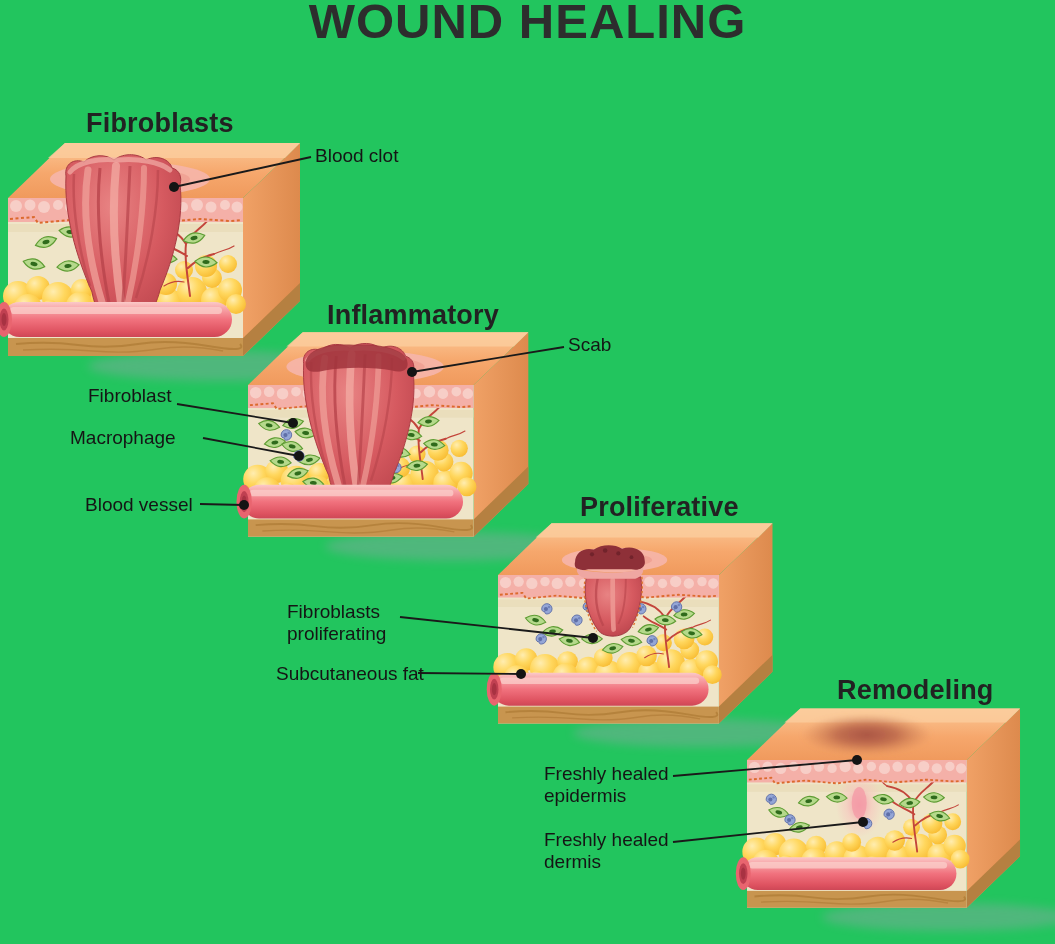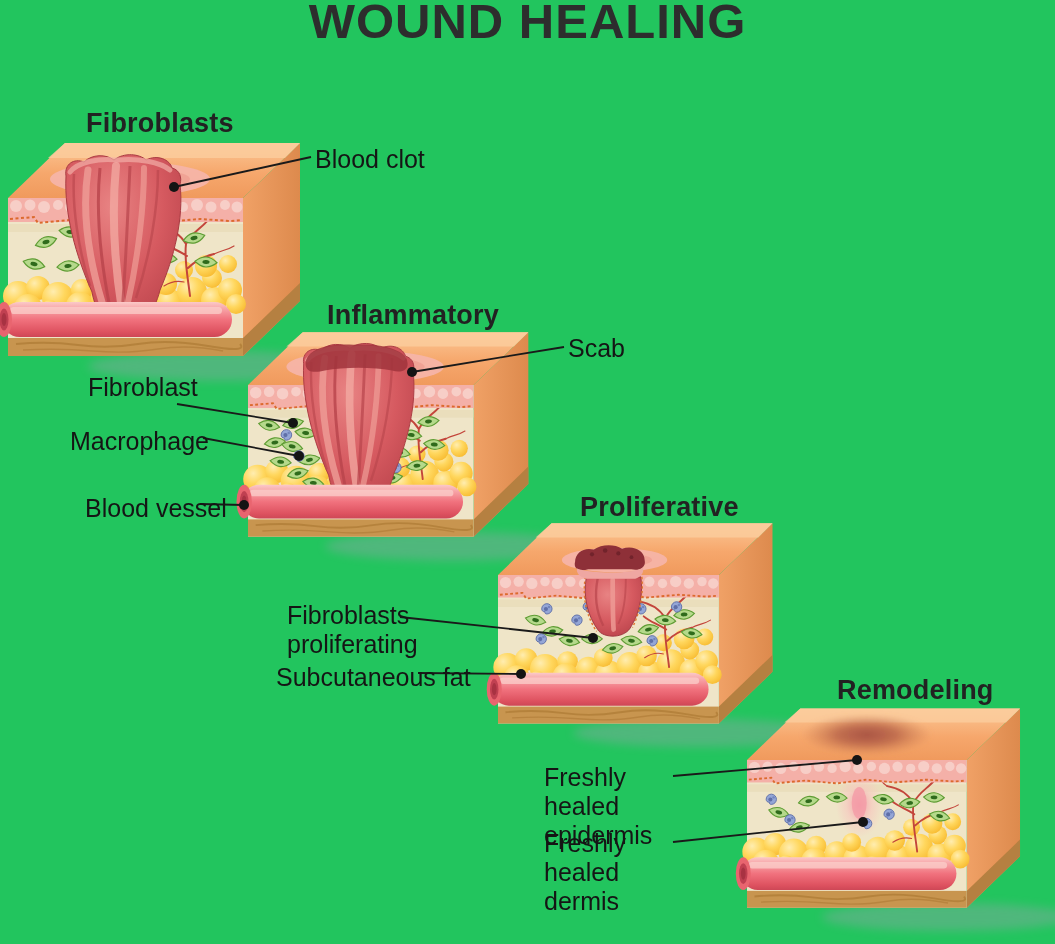--- a/index.html
+++ b/index.html
@@ -1,21 +1,21 @@
 <!DOCTYPE html>
 <html><head>
 <meta charset="utf-8">
 <style>
   html,body{margin:0;padding:0;background:#fff;}
   .canvas{position:relative;width:1055px;height:944px;background:#22c55e;overflow:hidden;
           font-family:"Liberation Sans",sans-serif;}
   .main-title{position:absolute;top:-7px;left:0;width:100%;text-align:center;
               font-size:49px;font-weight:700;color:#2d2d2d;letter-spacing:1px;margin:0;}
   .stage-name{position:absolute;font-weight:700;font-size:27px;color:#222;letter-spacing:0.2px;}
-  .lbl{position:absolute;font-size:25px;color:#151515;line-height:1.16;}
+  .lbl{position:absolute;font-size:19px;color:#151515;line-height:1.16;}
   svg{position:absolute;top:0;left:0;}
 </style>
 </head>
 <body>
 
 <div class="canvas">
 
 <svg width="1055" height="944" viewBox="0 0 1055 944">
   <defs>
     <linearGradient id="gTop" x1="0" y1="0" x2="0" y2="1">
@@ -316,21 +316,21 @@
 
   <h1 class="main-title">WOUND HEALING</h1>
 
   <div class="stage-name" style="left:86px;top:108px;">Fibroblasts</div>
   <div class="stage-name" style="left:327px;top:300px;">Inflammatory</div>
   <div class="stage-name" style="left:580px;top:492px;">Proliferative</div>
   <div class="stage-name" style="left:837px;top:675px;">Remodeling</div>
 
   <div class="lbl" style="left:315px;top:145px;">Blood clot</div>
   <div class="lbl" style="left:568px;top:334px;">Scab</div>
-  <div class="lbl" style="left:88px;top:373px;text-align:center;">Fibroblast</div>
+  <div class="lbl" style="left:88px;top:385px;text-align:center;">Fibroblast</div>
   <div class="lbl" style="left:70px;top:427px;">Macrophage</div>
   <div class="lbl" style="left:85px;top:494px;">Blood vessel</div>
   <div class="lbl" style="left:287px;top:601px;width:135px;">Fibroblasts proliferating</div>
   <div class="lbl" style="left:276px;top:663px;">Subcutaneous fat</div>
   <div class="lbl" style="left:544px;top:829px;width:150px;">Freshly healed dermis</div>
   <div class="lbl" style="left:544px;top:763px;width:150px;">Freshly healed epidermis</div>
 
 </div>
 
 </body></html>

